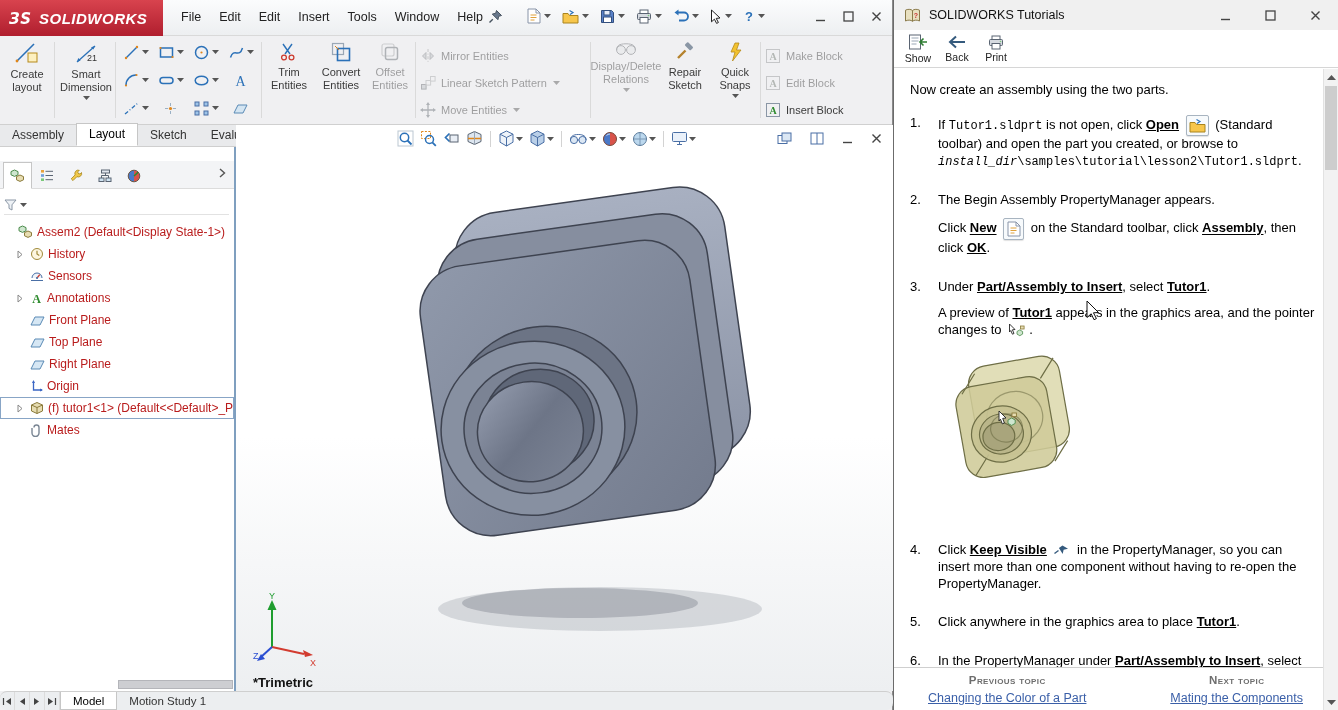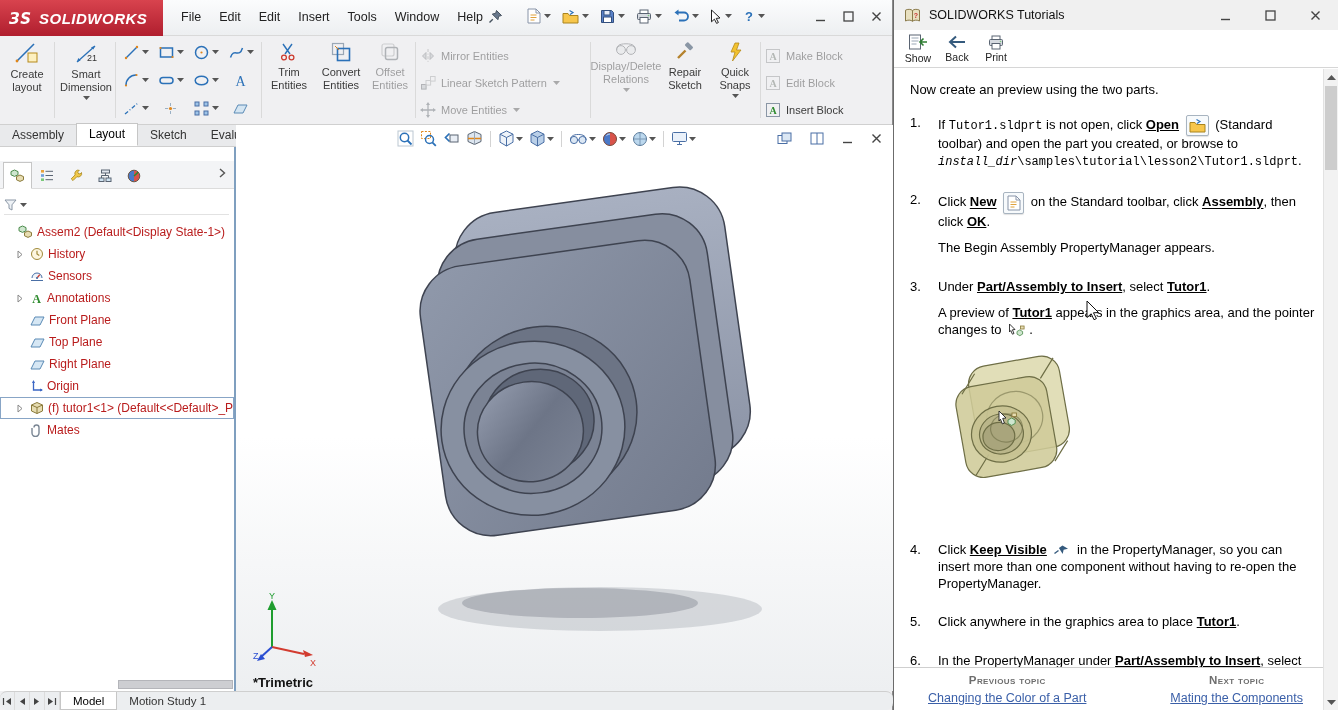--- a/index.html
+++ b/index.html
@@ -1065,44 +1065,44 @@
               <rect x="4" y="1" width="8" height="4" fill="#fff" stroke="#5a6472"></rect>
               <rect x="1.5" y="4.5" width="13" height="6" rx="1" fill="#d6dae0" stroke="#5a6472"></rect>
               <rect x="4" y="8.5" width="8" height="5.5" fill="#fff" stroke="#5a6472"></rect>
               <circle cx="12.5" cy="6.5" r=".8" fill="#7ac97a"></circle>
             </svg>
           </span>
           <span>Print</span>
         </div>
       </div>
     <div class="tut-content">
-      <p class="intro">Now create an preview using the two parts.</p>
+      <p class="intro">Now create an assembly using the two parts.</p>
       <div>
           <div class="step">
             <div class="step-num">1.</div>
             <div class="step-body">
               <p><span>If </span><span class="sc">Tutor1.sldprt</span><span> is not open, click </span><span class="sb">Open</span><span> </span><span class="inl box">
                   <svg width="17" height="15" viewBox="0 0 17 15">
                     <path d="M7.5 1.5L11 3.5 8 5.5" fill="none" stroke="#2b71b8" stroke-width="1.2"></path>
                     <path d="M1 4.5h5l1.5 2H16V14H1z" fill="#f7c64b" stroke="#a9841f"></path>
                   </svg>
                 </span><span> (Standard toolbar) and open the part you created, or browse to </span><span class="sci">install_dir</span><span class="sc">\samples\tutorial\lesson2\Tutor1.sldprt</span><span>.</span></p>
             </div>
           </div>
           <div class="step">
             <div class="step-num">2.</div>
             <div class="step-body">
+              <p><span>The Begin Assembly PropertyManager appears.</span></p>
               <p><span>Click </span><span class="sb">New</span><span> </span><span class="inl box">
                   <svg width="15" height="16" viewBox="0 0 15 16">
                     <path d="M2 1h8l4 4v10H2z" fill="#fff" stroke="#8894a8"></path>
                     <path d="M10 1v4h4" fill="none" stroke="#8894a8"></path>
                     <path d="M4.5 7h6M4.5 9.5h6M4.5 12h4" stroke="#e0a23c"></path>
                   </svg>
                 </span><span> on the Standard toolbar, click </span><span class="sb">Assembly</span><span>, then click </span><span class="sb">OK</span><span>.</span></p>
-              <p><span>The Begin Assembly PropertyManager appears.</span></p>
             </div>
           </div>
           <div class="step">
             <div class="step-num">3.</div>
             <div class="step-body"><p><span>Under </span><span class="sb">Part/Assembly to Insert</span><span>, select </span><span class="sb">Tutor1</span><span>.</span></p><p><span>A preview of </span><span class="sb">Tutor1</span><span> appears in the graphics area, and the pointer changes to </span><span class="inl">
                   <svg width="18" height="16" viewBox="0 0 18 16">
                     <path d="M1.5 1l5.5 5.5-2.6.3L6 10.5l-1.6.7-1.6-3.7L1.5 9z" fill="#fff" stroke="#222" stroke-width=".9"></path>
                     <path d="M9 8.5l2.8-1.6 2.8 1.6v2.6l-2.8 1.6L9 11.1z" fill="#cfe6cf" stroke="#4a8a4a" stroke-width=".8"></path>
                     <rect x="12.5" y="3" width="3.6" height="3" fill="#e7ddb2" stroke="#8a7a3a" stroke-width=".8"></rect>
                   </svg>

